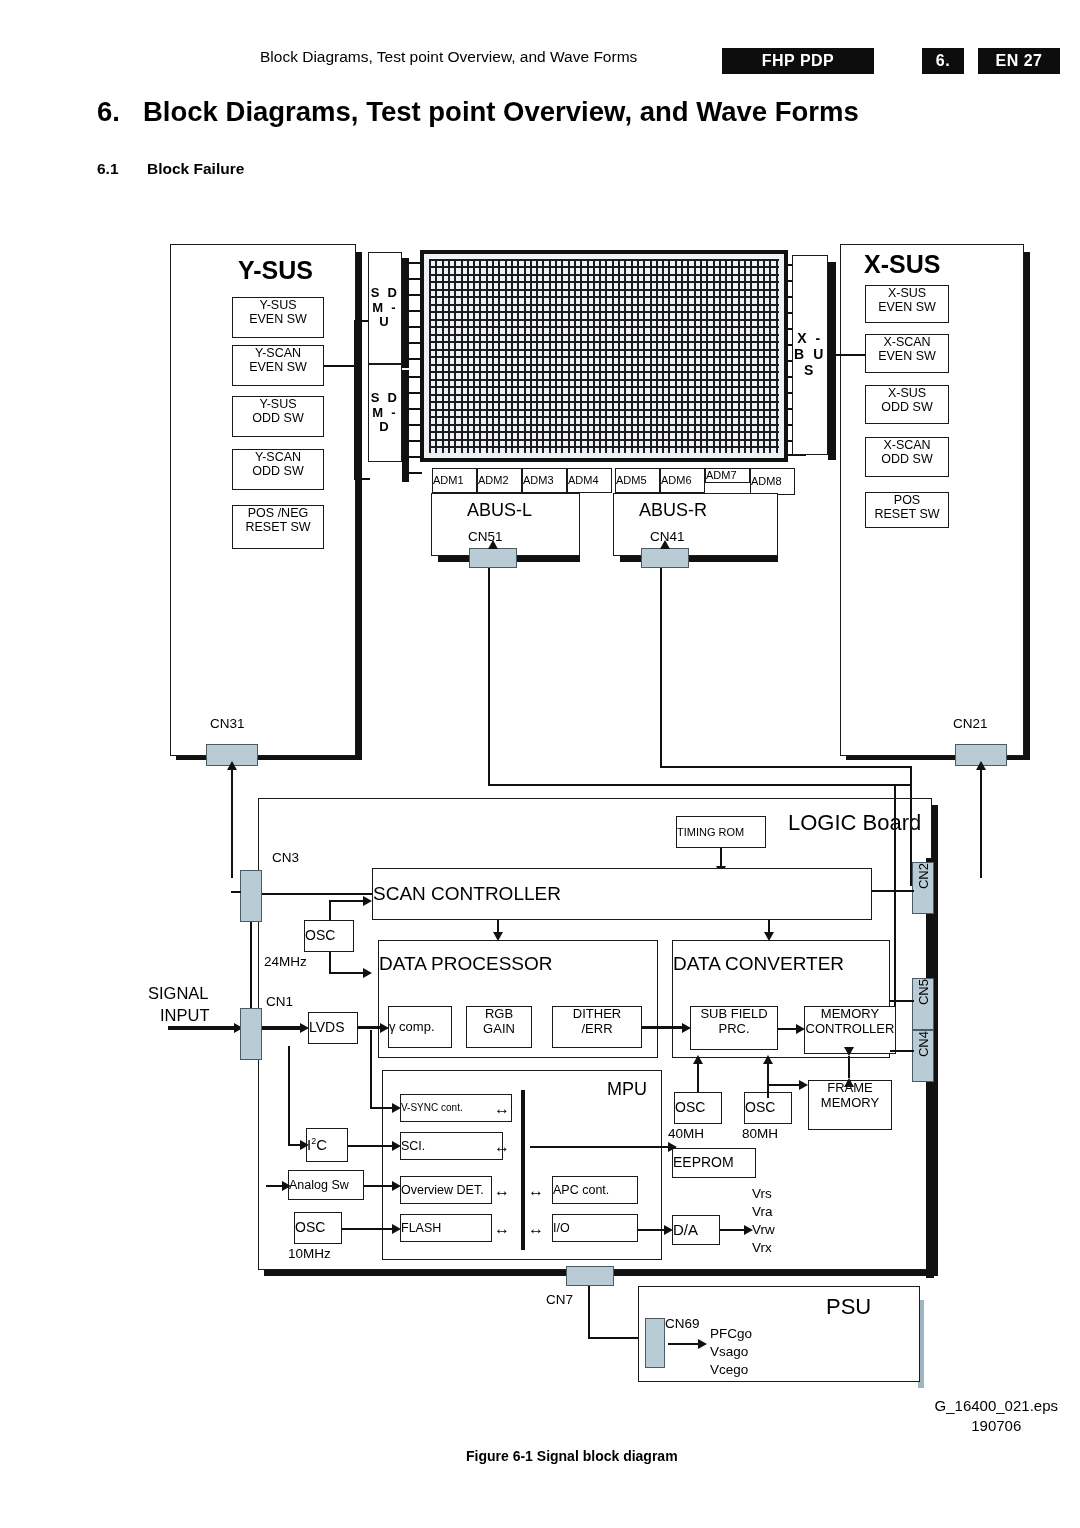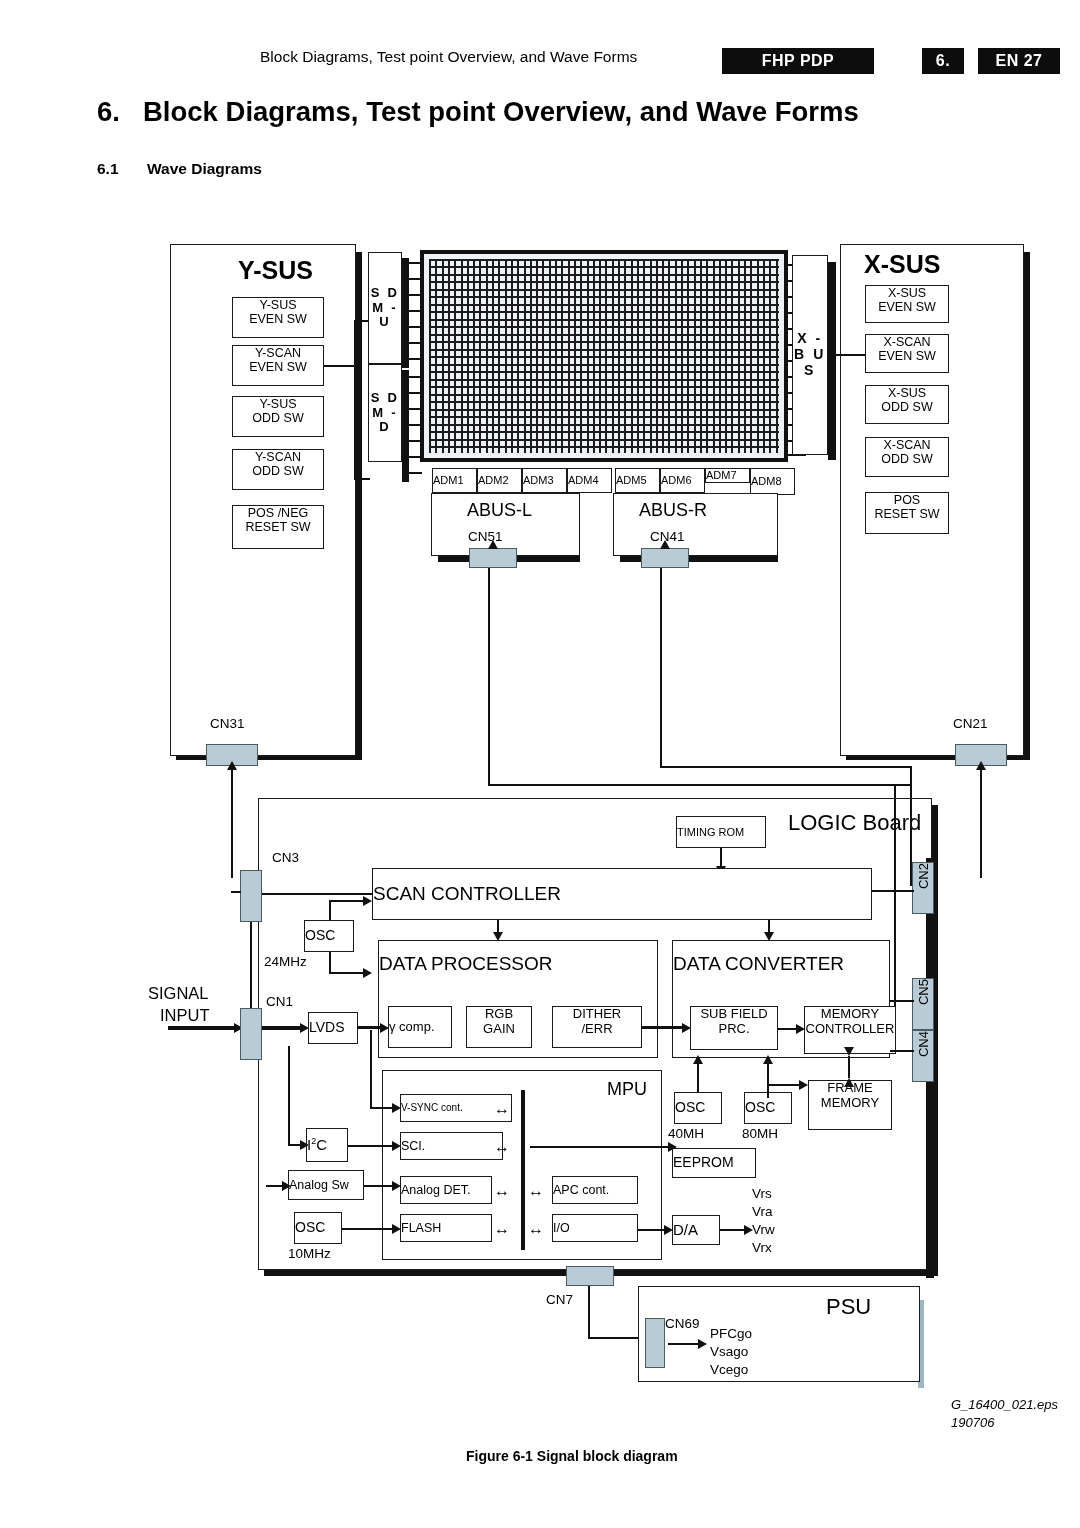--- a/index.html
+++ b/index.html
@@ -45,36 +45,36 @@
      border-left:5px solid transparent;border-right:5px solid transparent;
      border-bottom:9px solid #111;}
   .arrow-r:after{content:"";position:absolute;top:50%;margin-top:-5px;right:-9px;
      border-top:5px solid transparent;border-bottom:5px solid transparent;
      border-left:9px solid #111;}
   .arrow-d:after{content:"";position:absolute;left:50%;margin-left:-5px;bottom:-9px;
      border-left:5px solid transparent;border-right:5px solid transparent;
      border-top:9px solid #111;}
 
   .figcap{position:absolute;left:466px;top:1448px;font-size:14px;font-weight:bold;}
-  .epsref{position:absolute;right:22px;top:1396px;font-size:13px;text-align:left;
-          line-height:1.35;font-style:italic;}
+  .epsref{position:absolute;right:22px;top:1396px;font-size:15px;text-align:center;
+          line-height:1.35;}
 </style>
 </head>
 <body>
 
 <div class="hdr-txt">Block Diagrams, Test point Overview, and Wave Forms</div>
 <div class="hdr-box" id="hb-fhp">FHP PDP</div>
 <div class="hdr-box" id="hb-ch">6.</div>
 <div class="hdr-box" id="hb-en">EN 27</div>
 
 <div class="h1">
   <span class="num">6.</span><span>Block Diagrams, Test point Overview, and Wave Forms</span>
 </div>
 <div class="h2">
-  <span class="num">6.1</span><span>Wave Diagrams</span>
+  <span class="num">6.1</span><span>Block Failure</span>
 </div>
 
 <div class="dg">
 
   <div class="shadow" style="left:354px;top:252px;width:8px;height:508px;"></div>
   <div class="shadow" style="left:176px;top:752px;width:186px;height:8px;"></div>
   <div class="bx" style="left:170px;top:244px;width:186px;height:512px;"></div>
   <div class="lbl" style="left:238px;top:256px;font-size:25px;font-weight:bold;">Y-SUS</div>
 
   <div class="bx stack" style="left:232px;top:297px;width:92px;height:41px;font-size:12.5px;">
@@ -171,21 +171,21 @@
     <span>EVEN SW</span>
   </div>
   <div class="bx stack" style="left:865px;top:385px;width:84px;height:39px;font-size:12.5px;">
     <span>X-SUS</span>
     <span>ODD SW</span>
   </div>
   <div class="bx stack" style="left:865px;top:437px;width:84px;height:40px;font-size:12.5px;">
     <span>X-SCAN</span>
     <span>ODD SW</span>
   </div>
-  <div class="bx stack" style="left:865px;top:492px;width:84px;height:42px;font-size:12.5px;">
+  <div class="bx stack" style="left:865px;top:492px;width:84px;height:36px;font-size:12.5px;">
     <span>POS</span>
     <span>RESET SW</span>
   </div>
   <div class="ln" style="left:828px;top:354px;width:38px;height:1.6px;"></div>
 
   <div class="lbl" style="left:953px;top:716px;font-size:13.5px;">CN21</div>
   <div class="conn" style="left:955px;top:744px;width:52px;height:22px;"></div>
 
   <div class="bx" style="left:432px;top:468px;width:45px;height:25px;font-size:11px;">
       <span>ADM1</span>
@@ -318,21 +318,21 @@
   </div>
   <div class="ln" style="left:521px;top:1090px;width:4px;height:160px;"></div>
 
   <div class="bx" style="left:400px;top:1094px;width:112px;height:28px;font-size:10px;">
     <span>V-SYNC cont.</span>
   </div>
   <div class="bx" style="left:400px;top:1132px;width:103px;height:28px;font-size:12.5px;">
     <span>SCI.</span>
   </div>
   <div class="bx" style="left:400px;top:1176px;width:92px;height:28px;font-size:12.5px;">
-    <span>Analog DET.</span>
+    <span>Overview DET.</span>
   </div>
   <div class="bx" style="left:400px;top:1214px;width:92px;height:28px;font-size:12.5px;">
     <span>FLASH</span>
   </div>
   <div class="bx" style="left:552px;top:1176px;width:86px;height:28px;font-size:12.5px;">
     <span>APC cont.</span>
   </div>
   <div class="bx" style="left:552px;top:1214px;width:86px;height:28px;font-size:12.5px;">
     <span>I/O</span>
   </div>

